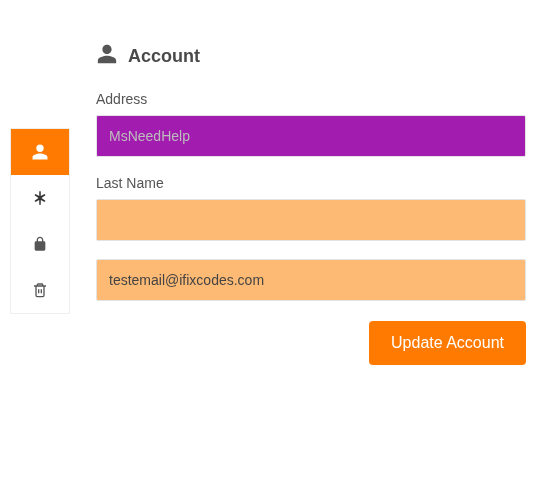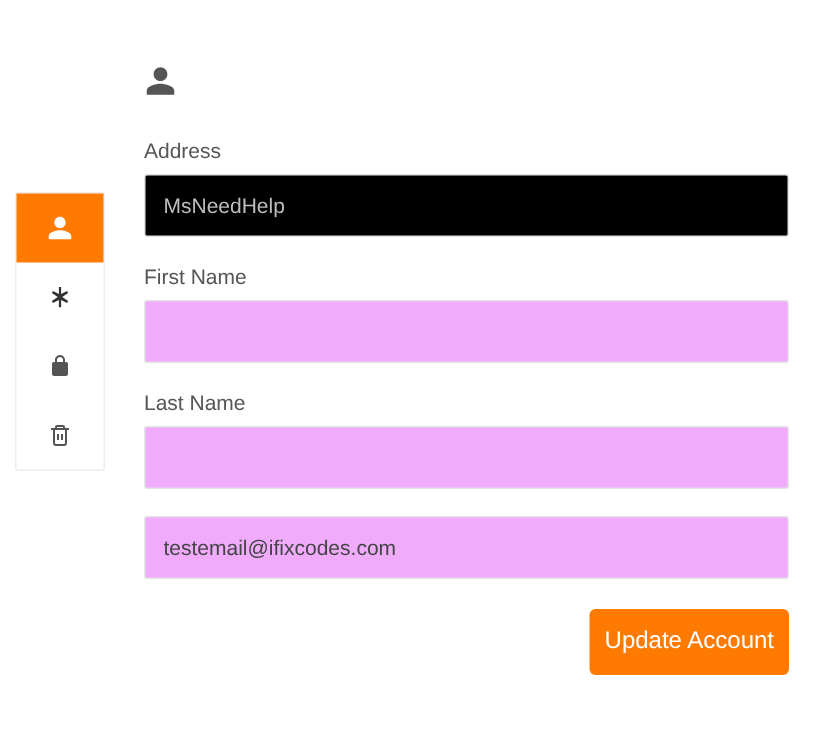--- a/index.html
+++ b/index.html
@@ -56,37 +56,37 @@
     margin-bottom: 8px;
   }
   .field-input {
     width: 100%;
     height: 42px;
     border: 1px solid #e3e3e3;
     border-radius: 2px;
     padding: 0 12px;
     font-size: 14px;
     color: #444;
-    background: #f0abfc;
+    background: #fdba74;
   }
   .field-input.readonly {
-    background: #000000;
+    background: #a21caf;
     color: #bdbdbd;
   }
   .actions {
     display: flex;
     justify-content: flex-end;
     margin-top: 20px;
   }
   .btn-primary {
     background: #ff7a00;
     color: #fff;
     border: none;
     border-radius: 4px;
-    padding: 13px 10px;
+    padding: 13px 22px;
     font-size: 16px;
     cursor: pointer;
   }
 </style>
 </head>
 <body>
 
 <div class="sidebar">
   <div class="sidebar-item active">
     <span>
@@ -118,31 +118,28 @@
   </div>
 </div>
 
 <div class="main">
   <div class="page-head">
     <span>
       <svg width="22" height="22" viewBox="0 0 24 24" fill="#555555">
           <path d="M12 12c2.76 0 5-2.24 5-5s-2.24-5-5-5-5 2.24-5 5 2.24 5 5 5zm0 2c-3.33 0-10 1.67-10 5v3h20v-3c0-3.33-6.67-5-10-5z"></path>
         </svg>
     </span>
+    <span class="page-title">Account</span>
   </div>
 
   <div class="field">
     <div class="field-label">Address</div>
     <input class="field-input readonly" type="text" readonly="" value="MsNeedHelp" style="">
   </div>
 
-  <div class="field">
-    <div class="field-label">First Name</div>
-    <input class="field-input" type="text" value="" style="">
-  </div>
 
   <div class="field">
     <div class="field-label">Last Name</div>
     <input class="field-input" type="text" value="" style="">
   </div>
 
   <div class="field">
     <input class="field-input" type="text" value="testemail@ifixcodes.com" style="">
   </div>
 

